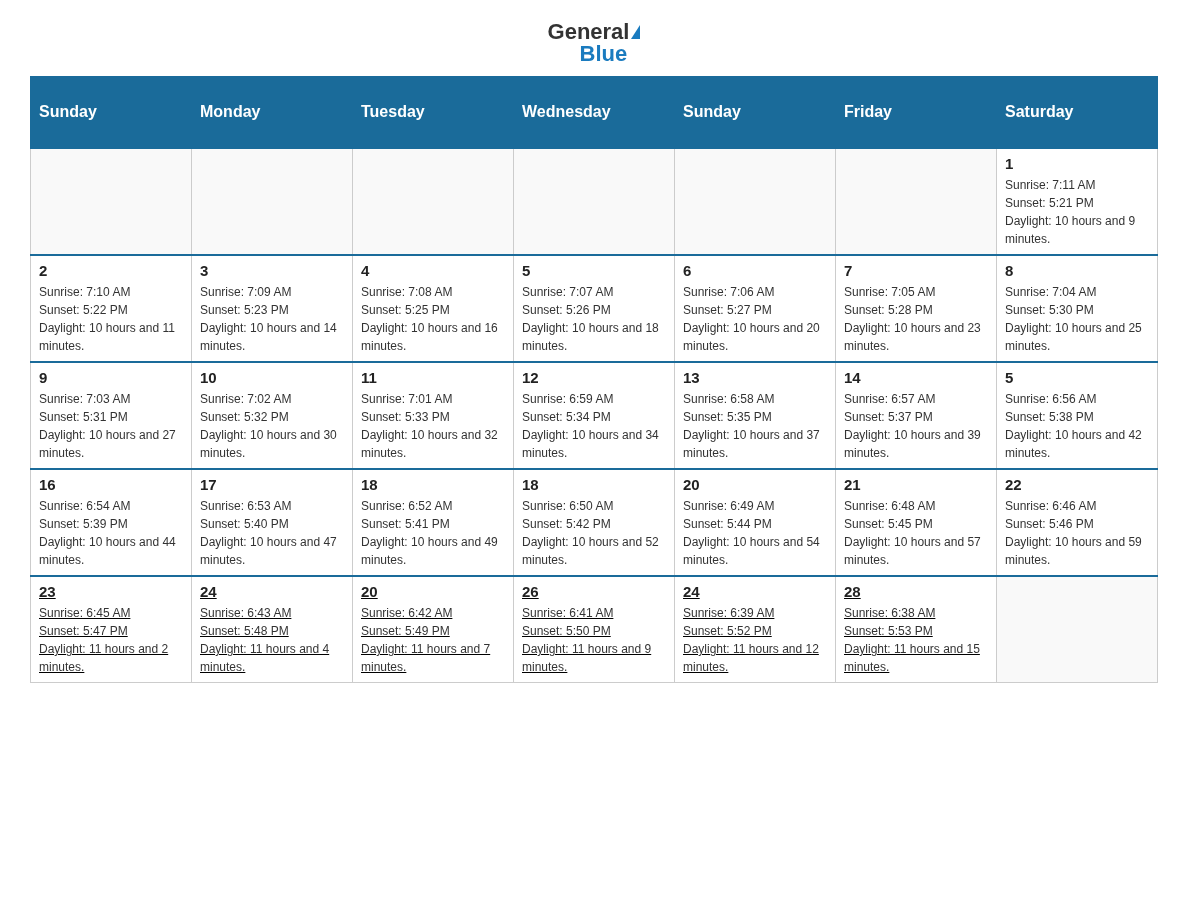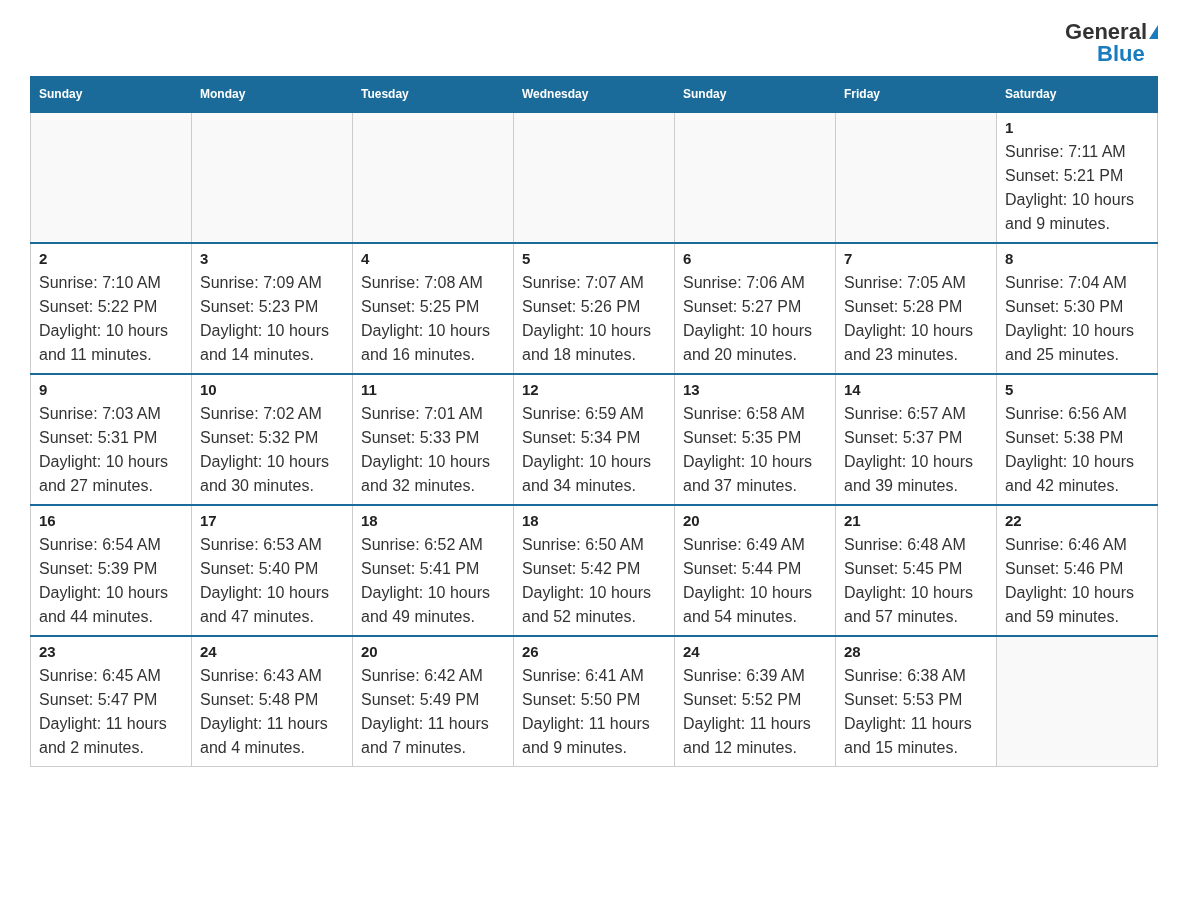--- a/index.html
+++ b/index.html
@@ -5,21 +5,21 @@
     * { box-sizing: border-box; margin: 0; padding: 0; }
     body {
       font-family: Arial, sans-serif;
       background: #fff;
       padding: 20px 30px;
       width: 1188px;
       min-height: 918px;
     }
     .header {
       display: flex;
-      justify-content: flex-end;
+      justify-content: center;
       align-items: flex-start;
       margin-bottom: 10px;
     }
     .logo {
       display: flex;
       flex-direction: column;
       align-items: flex-start;
     }
     .logo-text {
       font-size: 22px;
@@ -50,51 +50,51 @@
       margin-top: 4px;
     }
     .calendar {
       width: 100%;
       border-collapse: collapse;
       margin-top: 10px;
     }
     .calendar th {
       background-color: #1a6b9a;
       color: #fff;
-      padding: 10px 8px;
-      font-size: 12px;
+      padding: 26px 8px;
+      font-size: 16px;
       font-weight: bold;
       text-align: left;
       border: 1px solid #1a6b9a;
     }
     .calendar td {
       border: 1px solid #ccc;
       vertical-align: top;
       padding: 6px 8px;
       width: 14.28%;
       min-height: 110px;
       font-size: 12.5px;
       color: #333;
     }
     .day-num {
       font-size: 15px;
       font-weight: bold;
       margin-bottom: 4px;
       color: #222;
     }
     .day-info {
-      font-size: 16px;
+      font-size: 12px;
       color: #333;
       line-height: 1.5;
     }
     .empty-cell {
       background: #f9f9f9;
     }
     tr { border-bottom: 2px solid #1a6b9a; }
-    .calendar tbody tr:last-child { border-bottom: none; }
+    .calendar tbody tr:last-child { border-bottom: none; text-decoration: underline; }
   </style>
 </head>
 <body>
 
 <div class="header">
   <div class="logo">
     <div style="display:flex; align-items:center;">
       <span class="logo-text">General</span>
       <span class="logo-triangle"></span>
     </div>

